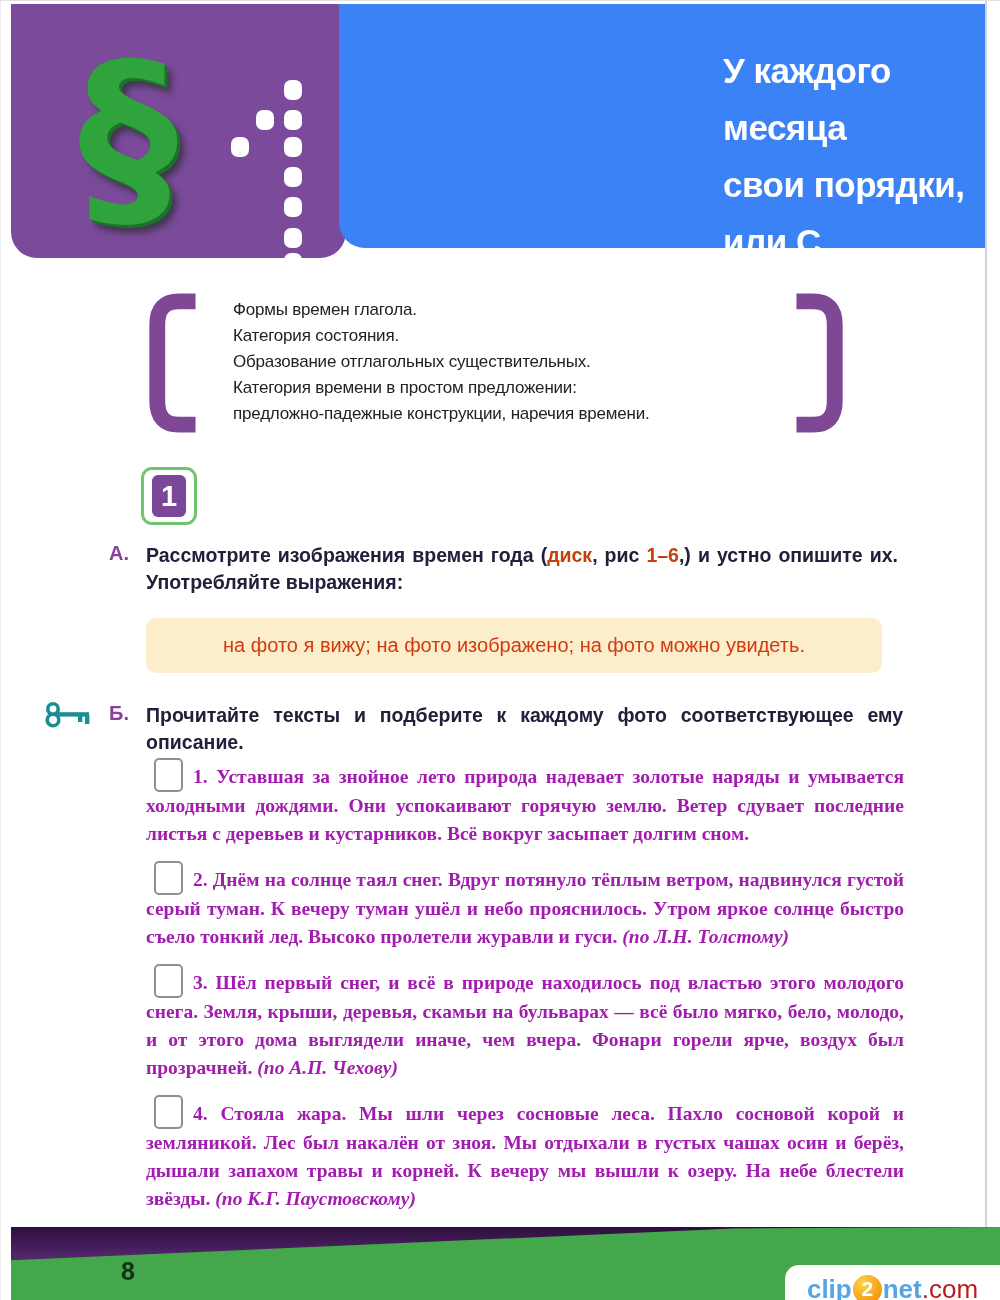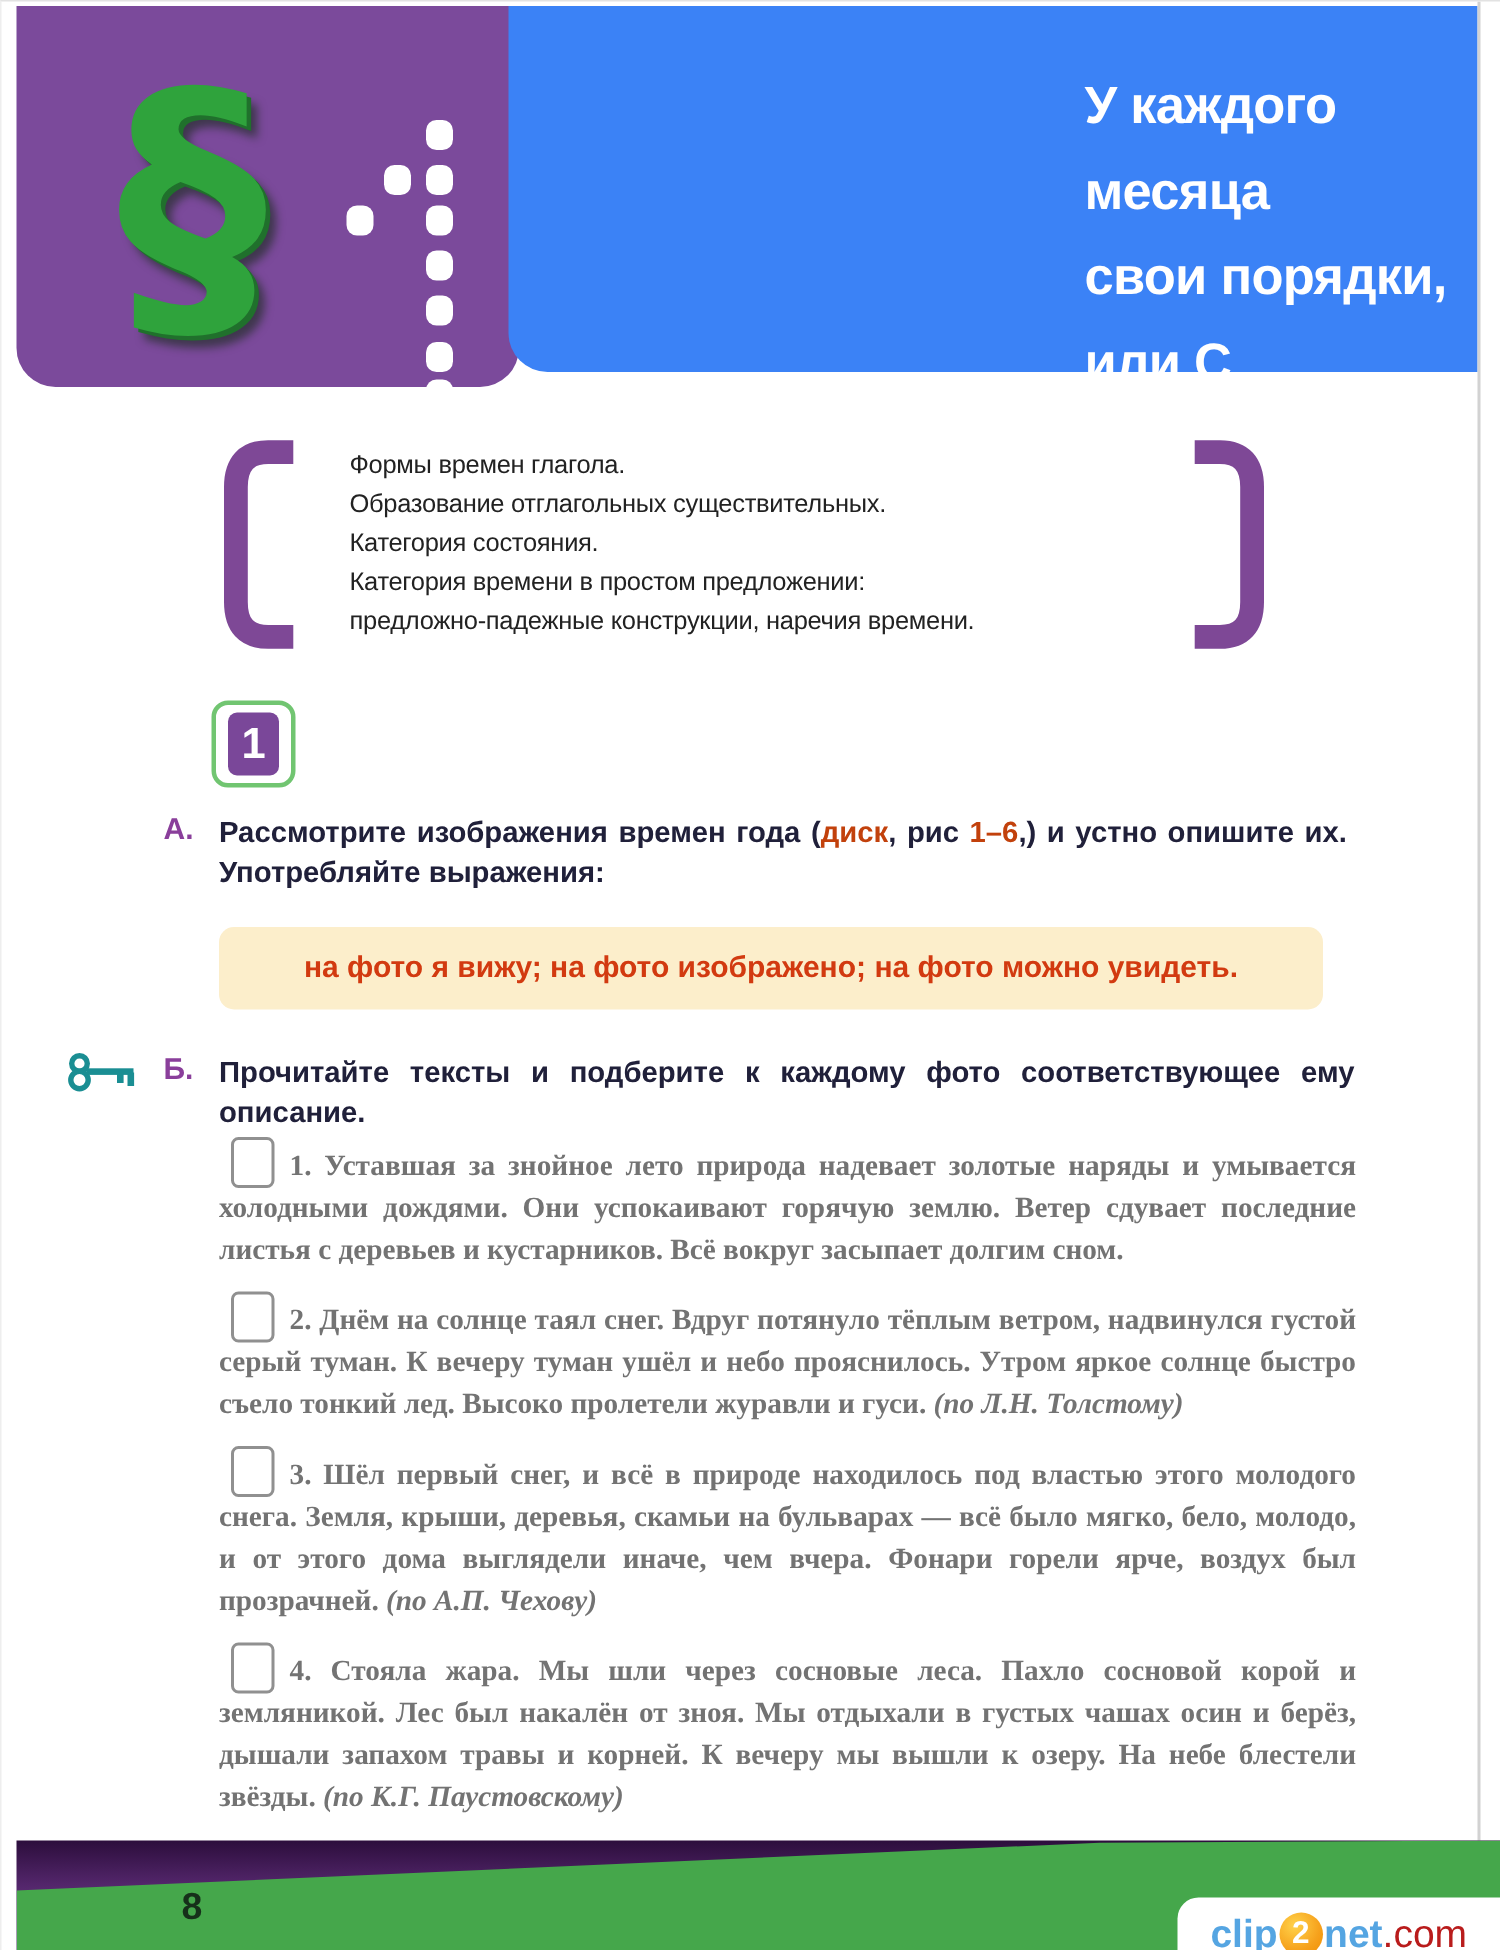--- a/index.html
+++ b/index.html
@@ -37,29 +37,29 @@
   .task-label{position:absolute;left:108px;width:34px;color:#8a3f9b;font-weight:700;font-size:20px;}
   .task-body{position:absolute;left:145px;width:752px;color:#20203a;font-weight:700;
              font-size:19.5px;line-height:27px;}
   .justify-line{text-align:justify;text-align-last:justify;}
   .teal{color:#c2410c;}
   .task-b-body{text-align:justify;}
 
   
   .phrases{position:absolute;left:145px;top:617px;width:736px;height:55px;background:#fceecb;
            border-radius:10px;display:flex;align-items:center;justify-content:center;}
-  .phrases span{color:#d23a10;font-weight:700;font-size:20px;}
+  .phrases span{color:#d23a10;font-weight:400;font-size:20px;}
 
   
   .key-icon{position:absolute;left:44px;top:699px;}
 
   
   .passages{position:absolute;left:145px;top:757px;width:758px;
             font-family:"Liberation Serif",serif;font-weight:700;font-size:19.5px;
-            line-height:28px;color:#737373;text-align:justify;}
+            line-height:28px;color:#a21caf;text-align:justify;}
   .passages p{margin:0 0 13px 0;text-indent:8px;}
   .checkbox{display:inline-block;width:25px;height:30px;background:#ffffff;border:2px solid #909090;
             border-radius:5px;vertical-align:-9px;margin-right:10px;}
   .attr{font-style:italic;margin-top:16px;}
 
   
   .page-edge{position:absolute;left:984px;top:0;width:2px;height:1226px;background:#d2d2d2;}
   .footer{position:absolute;left:10px;right:0;top:1226px;height:74px;
           background:linear-gradient(180deg,#2c0e3c 0%,#53266b 40%,#7b4399 100%);}
   .footer-green{position:absolute;left:0;top:0;right:0;bottom:0;background:#45a74b;
@@ -101,22 +101,22 @@
   </div>
 
   <svg class="bracket left" viewBox="0 0 60 150">
     <path d="M52 9 L34 9 Q11 9 11 34 L11 116 Q11 141 34 141 L52 141" fill="none" stroke="#7e4896" stroke-width="17"></path>
   </svg>
   <svg class="bracket right" viewBox="0 0 60 150">
     <path d="M52 9 L34 9 Q11 9 11 34 L11 116 Q11 141 34 141 L52 141" fill="none" stroke="#7e4896" stroke-width="17"></path>
   </svg>
   <div class="topics-text">
     <div>Формы времен глагола.</div>
+    <div>Категория состояния.</div>
     <div>Образование отглагольных существительных.</div>
-    <div>Категория состояния.</div>
     <div>Категория времени в простом предложении:</div>
     <div>предложно-падежные конструкции, наречия времени.</div>
   </div>
 
   <div class="ex-box">
     <div class="ex-inner">1</div>
   </div>
 
   <div class="task-label" style="top:541px;">А.</div>
   <div class="task-body" style="top:541px;">

